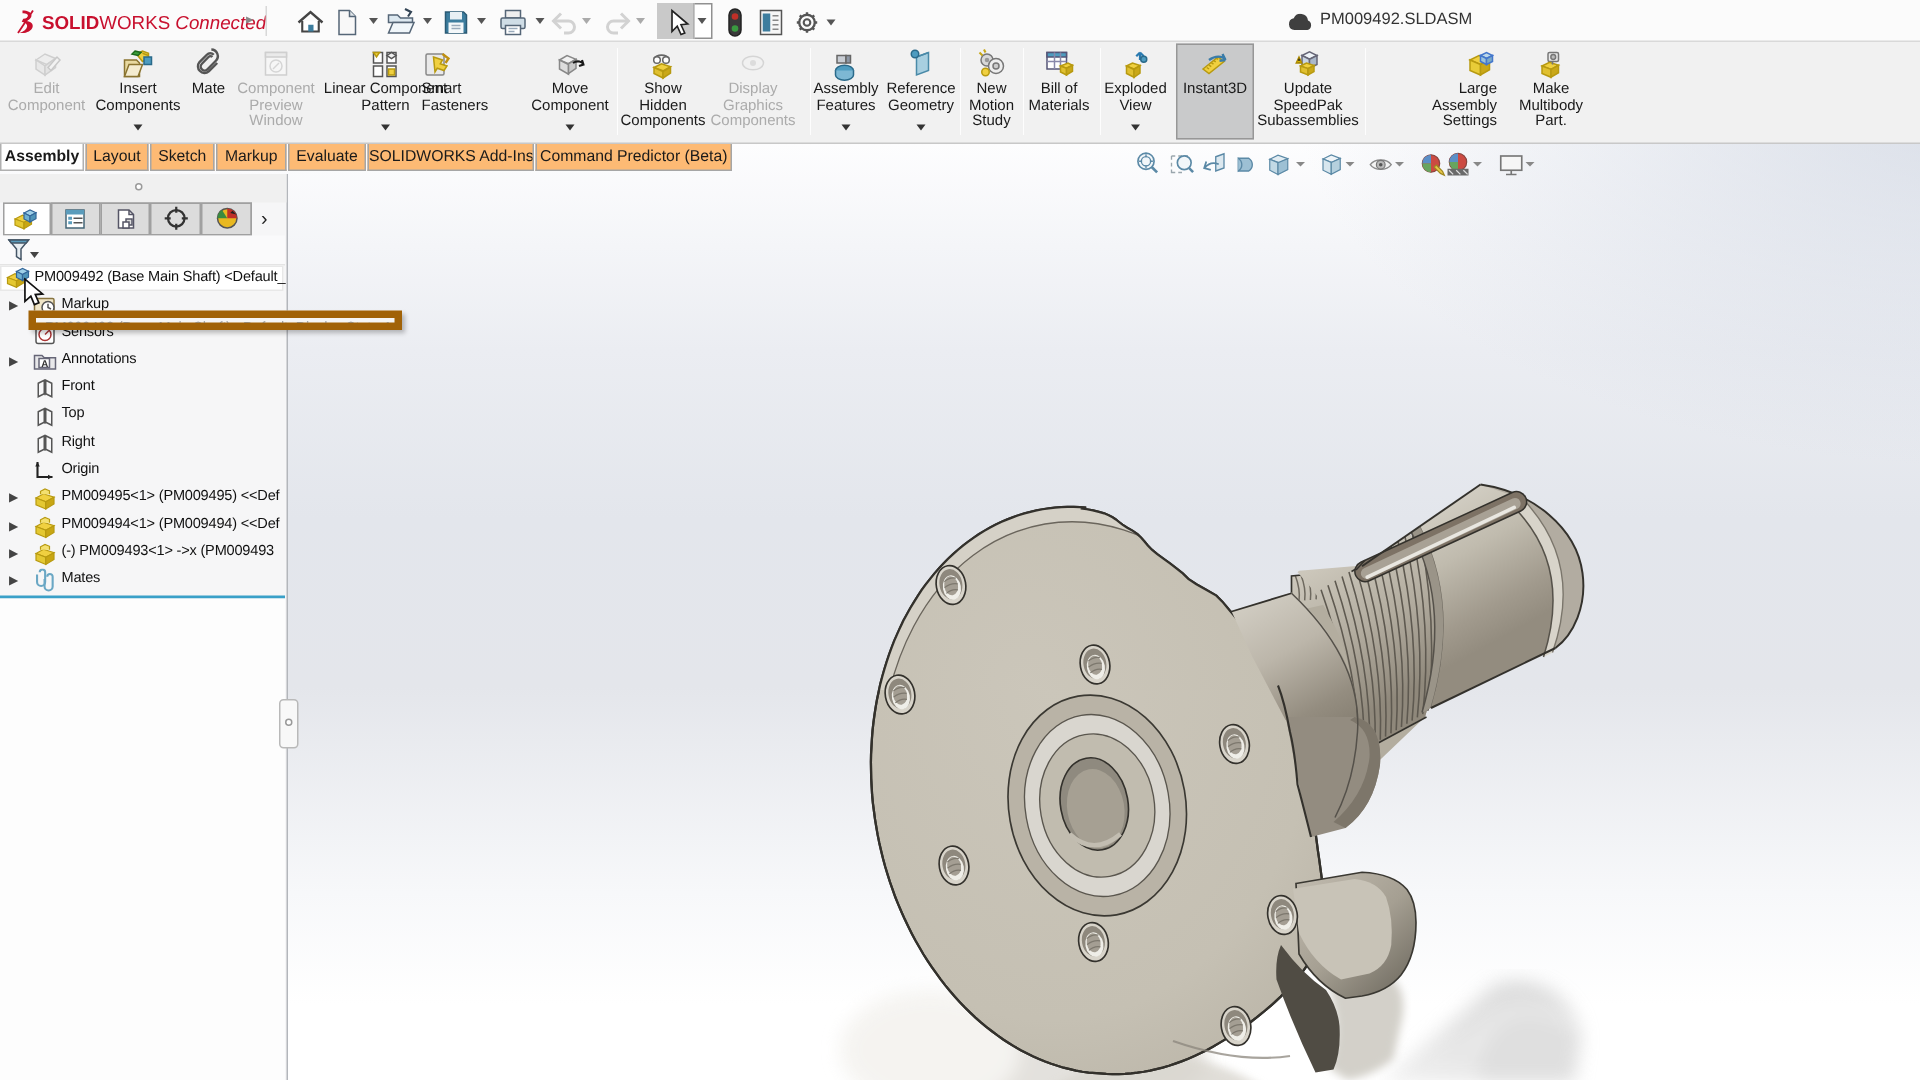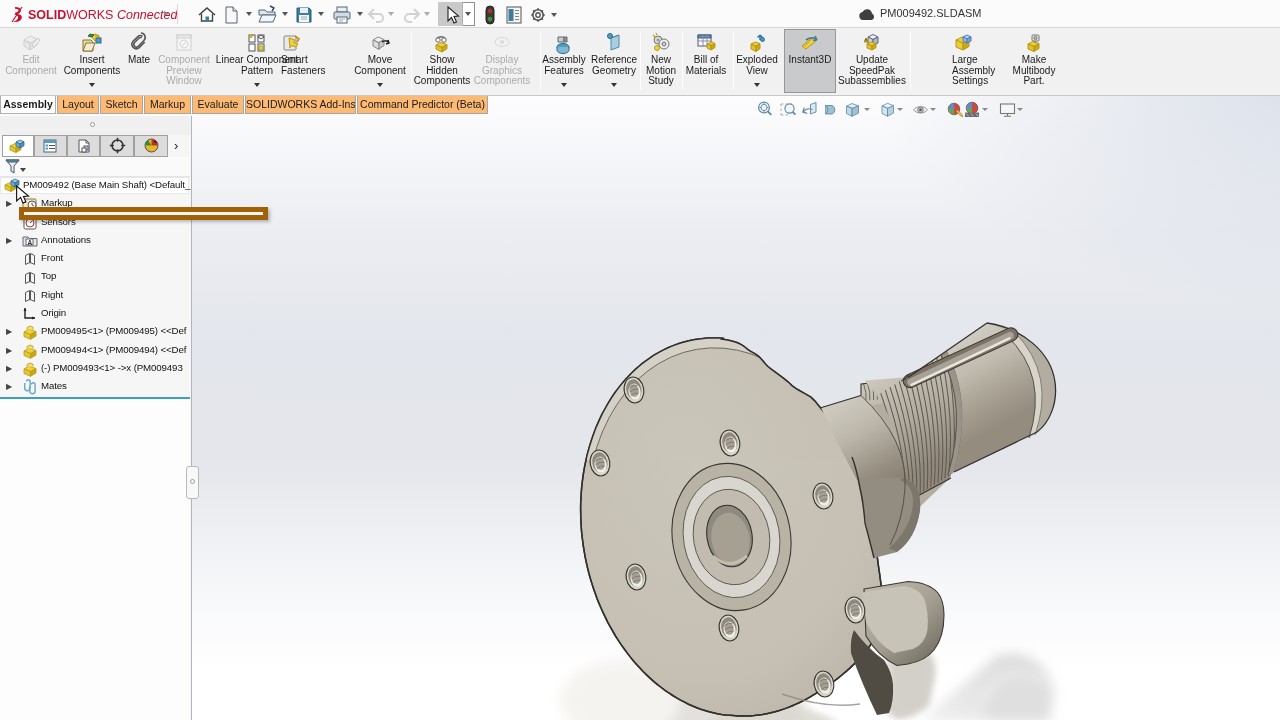--- a/index.html
+++ b/index.html
@@ -461,21 +461,21 @@
           <path d="M7 5v6l5 2.5V7.5z" fill="#c8d4e2" stroke="#667"></path>
           <path d="M17 5v6l-5 2.5V7.5z" fill="#aab8ca" stroke="#667"></path>
           <path d="M6 12l4-2 5 1.7-4 2.3z" fill="#f0d040" stroke="#b89a10"></path>
           <path d="M6 12v4l5 2v-4.3z" fill="#e0c030" stroke="#b89a10"></path>
           <path d="M15 11.7v4l-4 2.3v-4.3z" fill="#caa818" stroke="#b89a10"></path>
           <path d="M5 6l1.8 4H3.2z" fill="#ffd800" stroke="#a80"></path>
           <path d="M5 7.2v1.6m0 .8v.2" stroke="#222"></path>
         </svg></div>
       <div class="rlbl">Update<br>SpeedPak<br>Subassemblies</div>
     </div>
-    <div style="position:absolute;left:952px;top:4px;width:90px;text-align:left;">
+    <div style="position:absolute;left:908px;top:4px;width:90px;text-align:right;">
       <div style="height:20px;line-height:0;"><svg width="22" height="22" viewBox="0 0 22 22" style="">
           <path d="M4 8l6-3 7 2.5-6 3.5z" fill="#f0d040" stroke="#b89a10"></path>
           <path d="M4 8v7l7 3v-7z" fill="#e8cc38" stroke="#b89a10"></path>
           <path d="M17 7.5v7l-6 3.5v-7z" fill="#caa818" stroke="#b89a10"></path>
           <path d="M11 5l4-2 4 2-4 2z" fill="#bcd8e8" stroke="#47c"></path>
           <path d="M11 5v4l4 2V7z" fill="#9cc4dc" stroke="#47c"></path>
           <path d="M19 5v4l-4 2V7z" fill="#7aaac8" stroke="#47c"></path>
         </svg></div>
       <div class="rlbl">Large<br>Assembly<br>Settings</div>
     </div>

